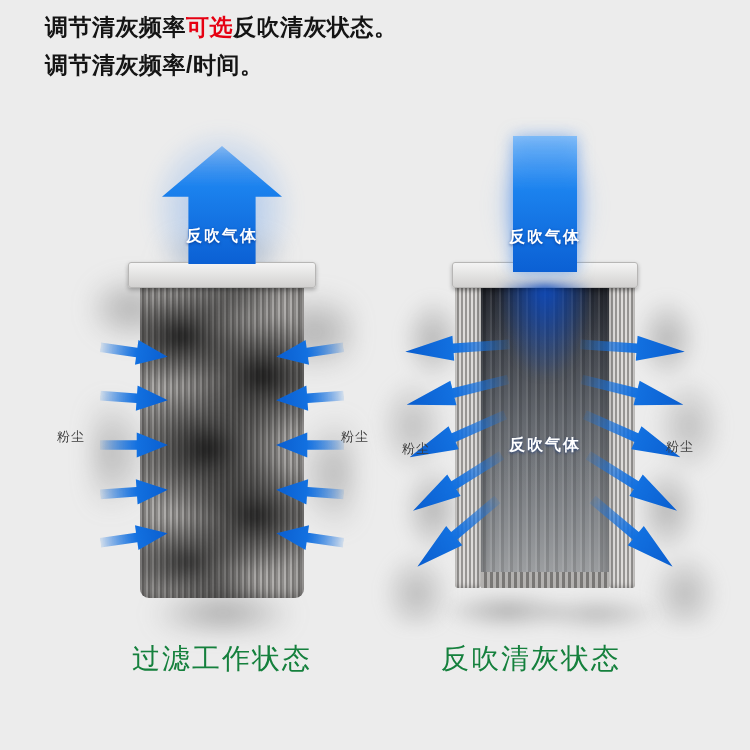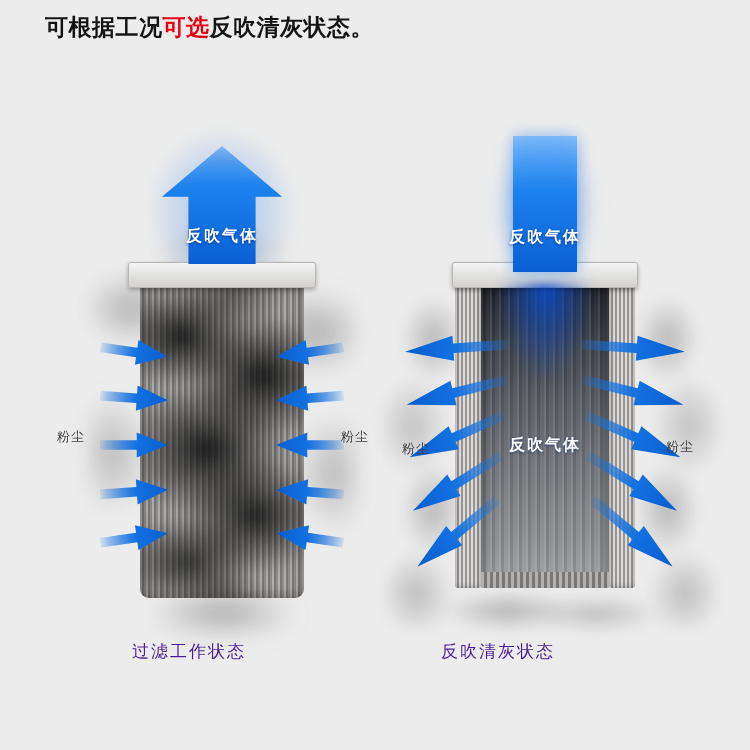--- a/index.html
+++ b/index.html
@@ -14,21 +14,21 @@
   body{font-family:"Liberation Sans","DejaVu Sans",sans-serif;}
   .page{position:relative;width:750px;height:750px;background:var(--bg);overflow:hidden;}
 
   
   .header{position:absolute;left:45px;top:8px;width:670px;z-index:6;}
   .hline{font-size:23px;line-height:38px;font-weight:600;color:var(--text-dark);letter-spacing:0.5px;}
   .hl{color:var(--highlight-red);}
 
   
   .cap{position:absolute;height:26px;background:linear-gradient(to bottom,#f4f4f4,#d2d1d0);border:1px solid #b7b6b5;border-radius:3px;box-shadow:0 2px 4px rgba(0,0,0,0.28);z-index:3;}
-  .caption{position:absolute;font-size:17px;font-weight:500;color:#4c1d95;letter-spacing:2px;z-index:6;}
+  .caption{position:absolute;font-size:28px;font-weight:500;color:#15803d;letter-spacing:2px;text-align:center;z-index:6;}
   .flow-label{position:absolute;color:#fff;font-weight:700;font-size:16px;letter-spacing:2px;text-align:center;text-shadow:0 1px 3px rgba(0,40,120,0.65);z-index:6;}
   .dust-label{position:absolute;font-size:13px;color:#3c3c3c;letter-spacing:1px;z-index:6;}
 
   .arrow{position:absolute;width:68px;height:30px;z-index:5;filter:drop-shadow(0 0 2px rgba(30,120,230,0.45)) blur(0.3px);pointer-events:none;}
   .arrow.r{clip-path:polygon(0% 34%,54% 34%,54% 8%,100% 50%,54% 92%,54% 66%,0% 66%);
            background:linear-gradient(90deg,rgba(18,112,224,0.08),var(--arrow-blue) 55%,var(--arrow-blue-dark) 100%);}
   .arrow.l{clip-path:polygon(100% 34%,46% 34%,46% 8%,0% 50%,46% 92%,46% 66%,100% 66%);
            background:linear-gradient(270deg,rgba(18,112,224,0.08),var(--arrow-blue) 55%,var(--arrow-blue-dark) 100%);}
   .arrow.big{width:105px;}
 
@@ -93,21 +93,22 @@
   .cloud.cl-bottom{left:445px;top:582px;width:210px;height:58px;background:
       radial-gradient(ellipse 95px 28px at 30% 50%,rgba(120,120,120,0.5),transparent 70%),
       radial-gradient(ellipse 95px 26px at 72% 55%,rgba(130,130,130,0.45),transparent 70%);}
 </style>
 </head>
 <body>
 
 <div class="page">
 
   <div class="header">
-    <p class="hline"><span>可根据工况</span><span class="hl">可选</span><span>反吹清灰状态。</span></p>
+    <p class="hline"><span>调节清灰频率</span><span class="hl">可选</span><span>反吹清灰状态。</span></p>
+    <p class="hline">调节清灰频率/时间。</p>
   </div>
 
   <div>
     <div class="smoke"></div>
     <div class="up-glow"></div>
     <div class="up-arrow"></div>
     <div class="flow-label" style="left:162px;top:226px;width:120px;">反吹气体</div>
 
     <div class="cap" style="left:128px;top:262px;width:188px;"></div>
 

